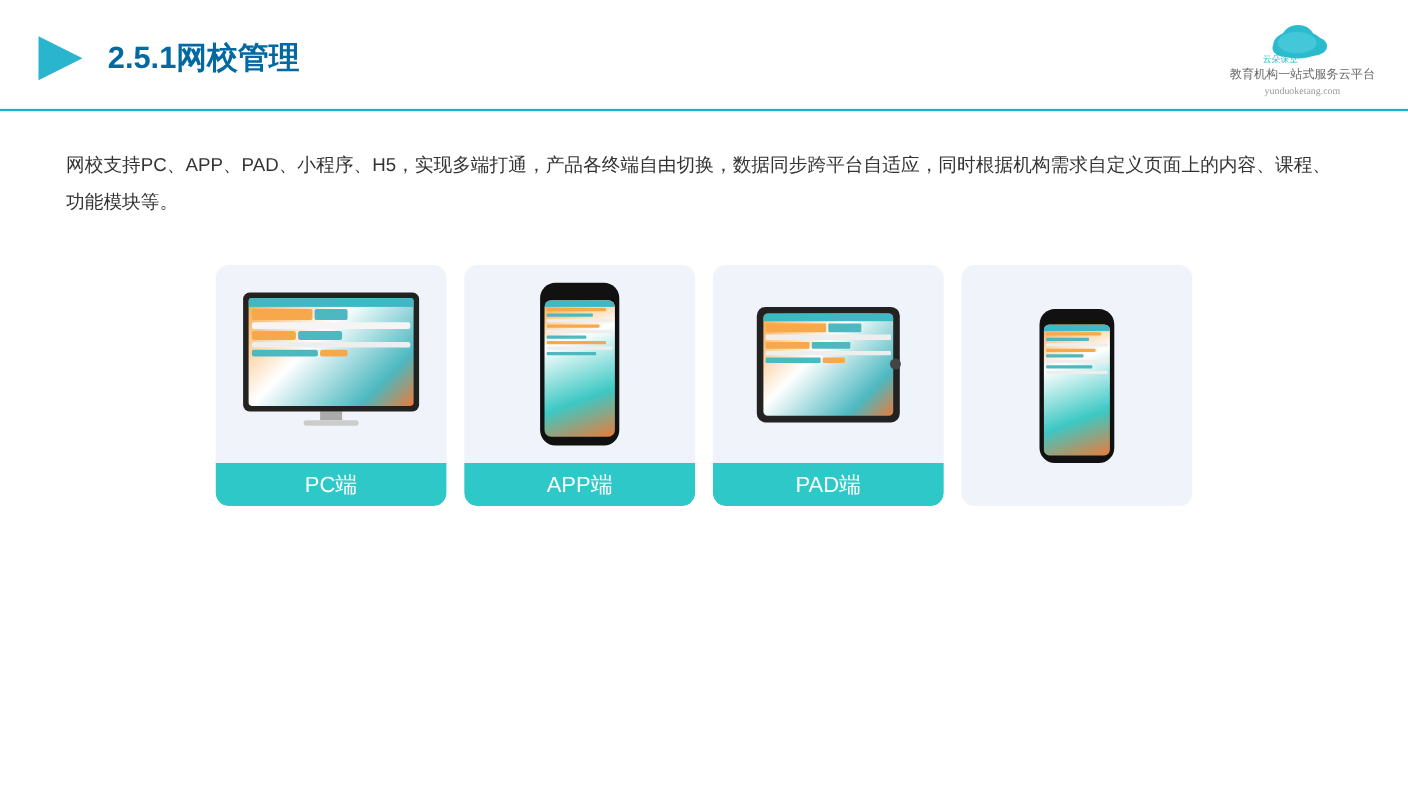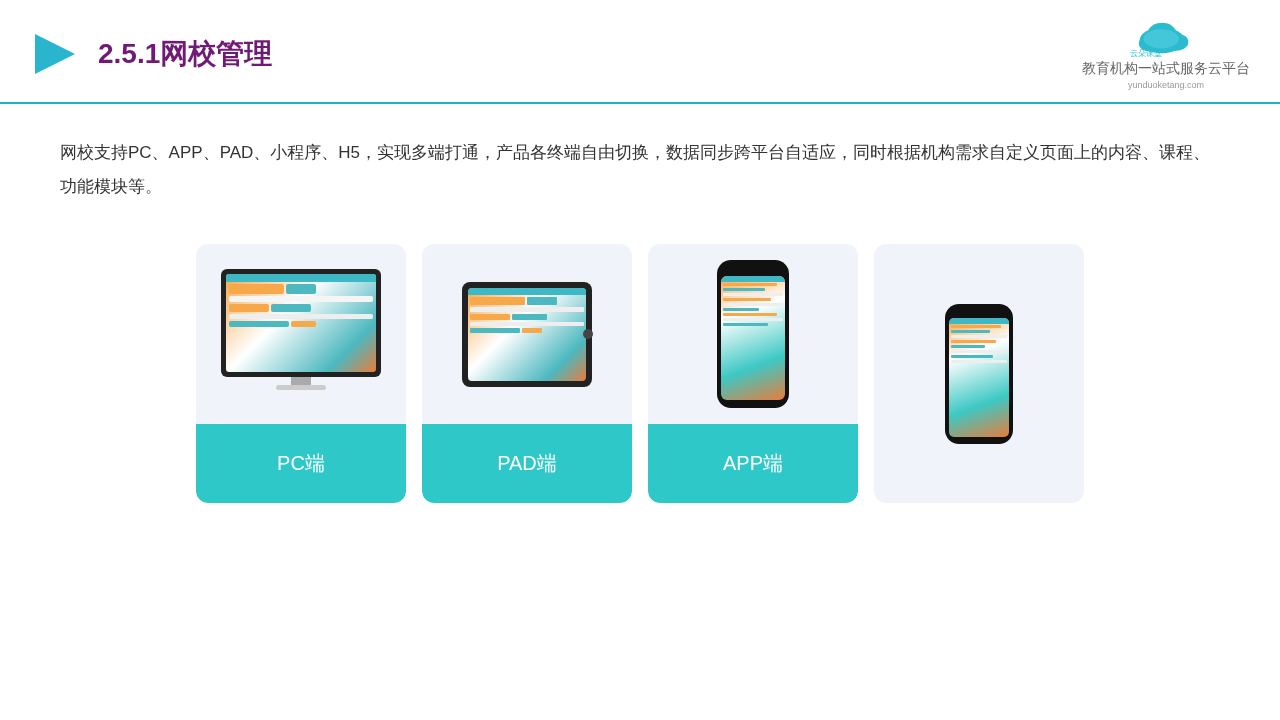--- a/index.html
+++ b/index.html
@@ -25,21 +25,21 @@
       align-items: center;
       gap: 18px;
     }
     .play-icon {
       width: 50px;
       height: 50px;
     }
     .page-title {
       font-size: 28px;
       font-weight: bold;
-      color: #701a75;
+      color: #0369a1;
     }
     .logo-area {
       display: flex;
       flex-direction: column;
       align-items: center;
       gap: 2px;
     }
     .logo-icon {
       width: 80px;
       height: 40px;
@@ -81,21 +81,21 @@
       flex: 1;
     }
 
     .card-label {
       width: 100%;
       background: #2ec8c8;
       color: #fff;
       text-align: center;
       font-size: 20px;
       font-weight: 500;
-      padding: 26px 0;
+      padding: 6px 0;
       border-radius: 0 0 12px 12px;
     }
 
     
     
     .pc-monitor {
       width: 160px;
       height: 130px;
       position: relative;
     }
@@ -264,22 +264,22 @@
 
       <ellipse cx="45" cy="28" rx="28" ry="16" fill="#2abcce"></ellipse>
       <ellipse cx="30" cy="32" rx="14" ry="10" fill="#2abcce"></ellipse>
       <ellipse cx="62" cy="30" rx="16" ry="11" fill="#2abcce"></ellipse>
       <ellipse cx="45" cy="20" rx="18" ry="14" fill="#2abcce"></ellipse>
 
       <ellipse cx="44" cy="26" rx="22" ry="12" fill="#5dd4e4" opacity="0.5"></ellipse>
 
       <text x="5" y="48" font-size="10" fill="#2abcce" font-family="Microsoft YaHei, sans-serif">云朵课堂</text>
     </svg>
-    <div style="font-size:14px;color:#666;text-align:center;">教育机构一站式服务云平台</div>
-    <div style="font-size:9px;color:#999;">yunduoketang.com</div>
+    <div style="font-size:11px;color:#666;text-align:center;">教育机构一站式服务云平台</div>
+    <div style="font-size:9px;color:#999;font-family:Liberation Serif, serif;">yunduoketang.com</div>
   </div>
 </div>
 
 <div class="description">
   <span>网校支持PC、APP、PAD、小程序、H5，实现多端打通，产品各终端自由切换，数据同步跨平台自适应，同时根据机构需求自定义页面上的内容、课程、功能模块等。</span>
 </div>
 
 <div class="cards-container">
 
   <div class="card">
@@ -302,63 +302,63 @@
         </div>
         <div class="pc-stand"></div>
         <div class="pc-base"></div>
       </div>
     </div>
     <div class="card-label">PC端</div>
   </div>
 
   <div class="card">
     <div class="card-image-area">
+      <div class="phone-mockup">
+        <div class="phone-notch"></div>
+        <div class="phone-screen">
+          <div class="phone-screen-bar"></div>
+          <div class="phone-screen-body">
+            <div class="phone-line" style="width:90%;background:#f7a84a;"></div>
+            <div class="phone-line phone-line-blue" style="width:70%;"></div>
+            <div class="phone-line phone-line-white" style="width:100%;"></div>
+            <div class="phone-line" style="width:80%;background:#f7a84a;"></div>
+            <div class="phone-line phone-line-white" style="width:100%;"></div>
+            <div class="phone-line phone-line-blue" style="width:60%;"></div>
+            <div class="phone-line" style="width:90%;background:#f7a84a;"></div>
+            <div class="phone-line phone-line-white" style="width:100%;"></div>
+            <div class="phone-line phone-line-blue" style="width:75%;"></div>
+          </div>
+        </div>
+      </div>
+    </div>
+    <div class="card-label">APP端</div>
+  </div>
+
+  <div class="card">
+    <div class="card-image-area">
       <div class="tablet-mockup">
         <div class="tablet-screen">
           <div class="tablet-bar"></div>
           <div class="tablet-body">
             <div class="tablet-block" style="width:55px;"></div>
             <div class="tablet-block tablet-block-blue" style="width:30px;"></div>
             <div class="tablet-block tablet-block-white" style="width:100%;height:5px;"></div>
             <div class="tablet-block" style="width:40px;height:6px;"></div>
             <div class="tablet-block tablet-block-blue" style="width:35px;height:6px;"></div>
             <div class="tablet-block tablet-block-white" style="width:100%;height:4px;"></div>
             <div class="tablet-block" style="width:50px;height:5px;background:#4db8c0;"></div>
             <div class="tablet-block" style="width:20px;height:5px;background:#f7a84a;"></div>
           </div>
         </div>
         <div class="tablet-home"></div>
       </div>
     </div>
     <div class="card-label">PAD端</div>
   </div>
 
-  <div class="card">
-    <div class="card-image-area">
-      <div class="phone-mockup">
-        <div class="phone-notch"></div>
-        <div class="phone-screen">
-          <div class="phone-screen-bar"></div>
-          <div class="phone-screen-body">
-            <div class="phone-line" style="width:90%;background:#f7a84a;"></div>
-            <div class="phone-line phone-line-blue" style="width:70%;"></div>
-            <div class="phone-line phone-line-white" style="width:100%;"></div>
-            <div class="phone-line" style="width:80%;background:#f7a84a;"></div>
-            <div class="phone-line phone-line-white" style="width:100%;"></div>
-            <div class="phone-line phone-line-blue" style="width:60%;"></div>
-            <div class="phone-line" style="width:90%;background:#f7a84a;"></div>
-            <div class="phone-line phone-line-white" style="width:100%;"></div>
-            <div class="phone-line phone-line-blue" style="width:75%;"></div>
-          </div>
-        </div>
-      </div>
-    </div>
-    <div class="card-label">APP端</div>
-  </div>
-
 
   <div class="card">
     <div class="card-image-area">
       <div class="phone-mini">
         <div class="phone-notch" style="width:20px;height:4px;background:#111;border-radius:2px;margin-bottom:3px;"></div>
         <div class="phone-screen" style="width:100%;flex:1;background:linear-gradient(160deg,#f7a84a 0%,#fff 30%,#3dc8c4 70%,#e87c3a 100%);border-radius:5px;overflow:hidden;">
           <div class="phone-screen-bar"></div>
           <div class="phone-screen-body">
             <div class="phone-line" style="width:90%;background:#f7a84a;"></div>
             <div class="phone-line phone-line-blue" style="width:70%;"></div>

